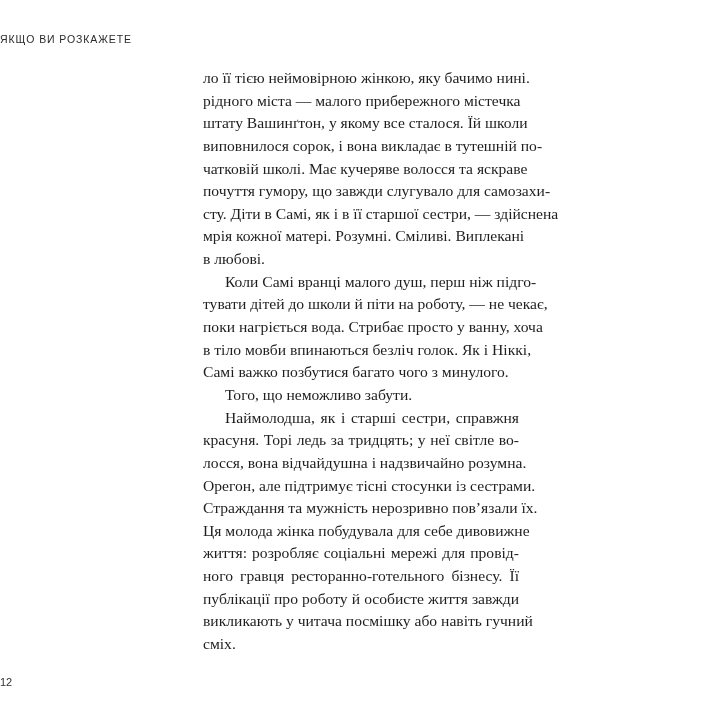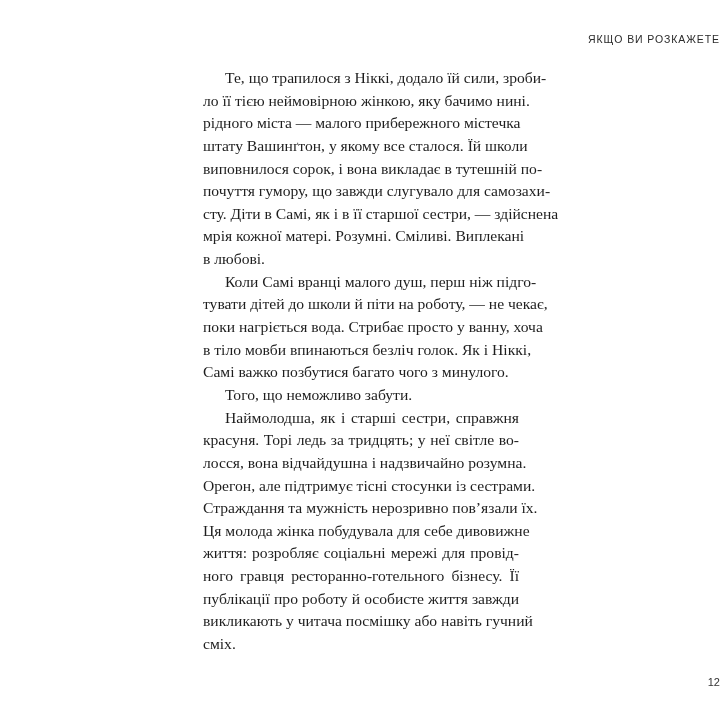--- a/index.html
+++ b/index.html
@@ -1,50 +1,50 @@
 <!DOCTYPE html>
 <html><head>
 <meta charset="utf-8">
 <style>
   html, body { margin:0; padding:0; background:#ffffff; }
   body { width:720px; height:720px; position:relative; overflow:hidden; }
   .header {
-    position:absolute; top:33px; left:0; width:720px; text-align:right;
+    position:absolute; top:33px; left:0; width:720px; text-align:left;
     font-family:"Liberation Sans", sans-serif; font-size:10.5px; letter-spacing:0.9px;
     color:#2a2a2a;
   }
   .body-text {
     position:absolute; top:67px; left:203px; width:316px;
     font-family:"Liberation Serif", serif; font-size:15.6px; line-height:22.65px;
     color:#1e1e1e;
   }
   .line { display:block; white-space:nowrap; text-align:justify; text-align-last:justify; height:22.65px; }
   .line.last { text-align-last:left; }
   .line.indent { padding-left:22px; }
   .page-number {
-    position:absolute; top:676px; left:0; width:720px; text-align:right;
+    position:absolute; top:676px; left:0; width:720px; text-align:left;
     font-family:"Liberation Sans", sans-serif; font-size:11px; color:#333;
   }
 </style>
 </head>
 <body>
 
 <div class="header">ЯКЩО ВИ РОЗКАЖЕТЕ</div>
 
 <div class="body-text">
 
   <div>
-    <span class="line indent">Те, що трапилося з Ніккі, додало їй сили, зроби-</span>
     <span class="line last">ло її тією неймовірною жінкою, яку бачимо нині.</span>
   </div>
 
   <div>
     <span class="line">рідного міста — малого прибережного містечка</span>
     <span class="line">штату Вашинґтон, у якому все сталося. Їй школи</span>
     <span class="line">виповнилося сорок, і вона викладає в тутешній по-</span>
+    <span class="line">чатковій школі. Має кучеряве волосся та яскраве</span>
     <span class="line">почуття гумору, що завжди слугувало для самозахи-</span>
     <span class="line">сту. Діти в Самі, як і в її старшої сестри, — здійснена</span>
     <span class="line">мрія кожної матері. Розумні. Сміливі. Виплекані</span>
     <span class="line last">в любові.</span>
   </div>
 
   <div>
     <span class="line indent">Коли Самі вранці малого душ, перш ніж підго-</span>
     <span class="line">тувати дітей до школи й піти на роботу, — не чекає,</span>
     <span class="line">поки нагріється вода. Стрибає просто у ванну, хоча</span>

